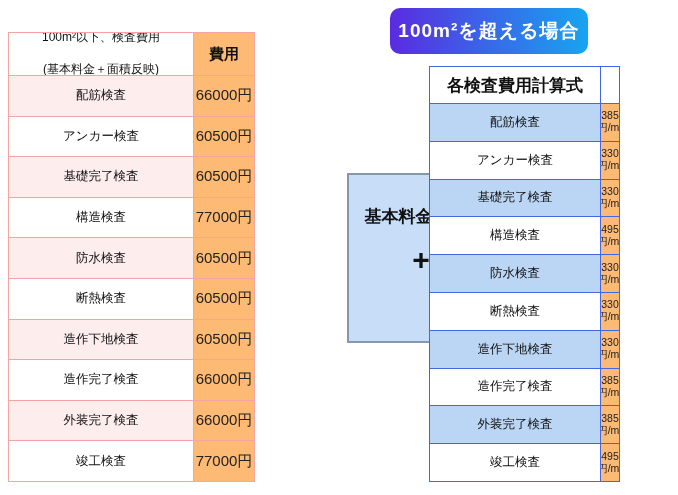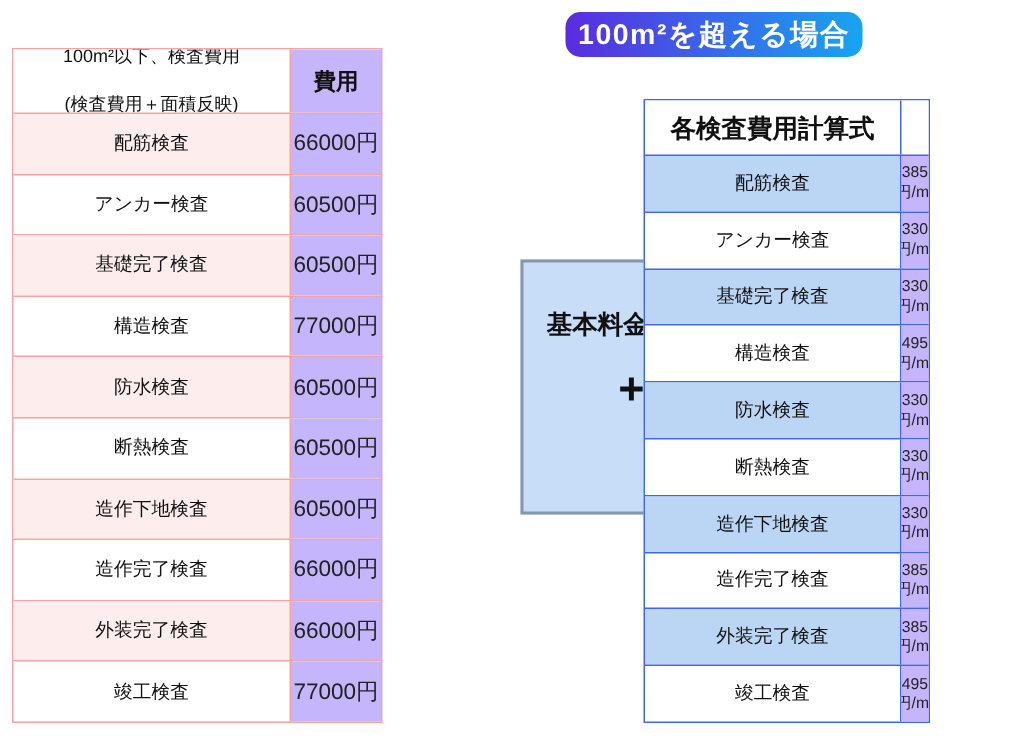--- a/index.html
+++ b/index.html
@@ -20,36 +20,36 @@
   .fee-table { position:absolute; display:flex; flex-direction:column; background:#fff; }
   .left-table  { left:8px;  top:32px; width:247px; height:450px; border:1px solid var(--pink-border); --bc:var(--pink-border); --fill:var(--pink-fill); }
   .right-table { left:429px; top:66px; width:191px; height:416px; border:1px solid var(--blue-border); --bc:var(--blue-border); --fill:var(--blue-fill); }
 
   .thead { display:flex; flex:none; background:#fff; }
   .left-table  .thead { height:42px; }
   .right-table .thead { height:36px; }
   .trow { display:flex; flex:1; border-top:1px solid var(--bc); }
   .cell { display:flex; align-items:center; justify-content:center; text-align:center; overflow:hidden; }
   .cell.label { flex:none; border-right:1px solid var(--bc); }
-  .cell.value { flex:1; background:#c4b5fd; }
+  .cell.value { flex:1; background:#fdba74; }
   .left-table  .cell.label { width:185px; }
   .right-table .cell.label { width:171px; }
 
   .left-table .thead .cell.label { flex-direction:column; font-weight:normal; font-size:12px; line-height:1.3;gap:16px; }
   .left-table .thead .cell.value { font-weight:bold; font-size:15px; }
   .right-table .thead .cell.label { font-weight:bold; font-size:17px; }
   .right-table .thead .cell.value { font-weight:bold; font-size:11px; }
 
   .trow .cell.label { font-weight:normal; font-size:12.5px; }
   .trow .cell.value { font-size:15px; font-weight:normal; color:#222; }
   .right-table .trow .cell.value { font-size:10.5px; }
   .trow.alt .cell.label { background:var(--fill); }
 
   
-  .badge { position:absolute; left:377px; top:8px; width:198px; height:30px; border-radius:10px;
+  .badge { position:absolute; left:390px; top:8px; width:198px; height:46px; border-radius:10px;
            background:linear-gradient(90deg, var(--g1), var(--g2));
            color:#fff; font-weight:bold; font-size:19px; letter-spacing:1px;
            display:flex; align-items:center; justify-content:center; }
 
   
   .basic-fee { position:absolute; left:303px; top:173px; width:103px; height:170px;
                background:var(--box-fill); border:2px solid var(--box-border);
                display:flex; flex-direction:column; align-items:center; justify-content:space-between;
                padding:30px 0 18px;margin-left:44px; }
   .basic-fee .title  { font-weight:bold; font-size:17px; }
@@ -62,21 +62,21 @@
 </style>
 </head>
 <body>
 
 <div class="canvas">
 
   <div class="fee-table left-table">
     <div class="thead">
       <div class="cell label">
         <span>100m²以下、検査費用</span>
-        <span>(検査費用＋面積反映)</span>
+        <span>(基本料金＋面積反映)</span>
       </div>
       <div class="cell value">費用</div>
     </div>
     <div class="tbody" style="display:flex; flex-direction:column; flex:1;">
         <div class="trow alt">
           <div class="cell label">配筋検査</div>
           <div class="cell value">66000円</div>
         </div>
         <div class="trow">
           <div class="cell label">アンカー検査</div>

